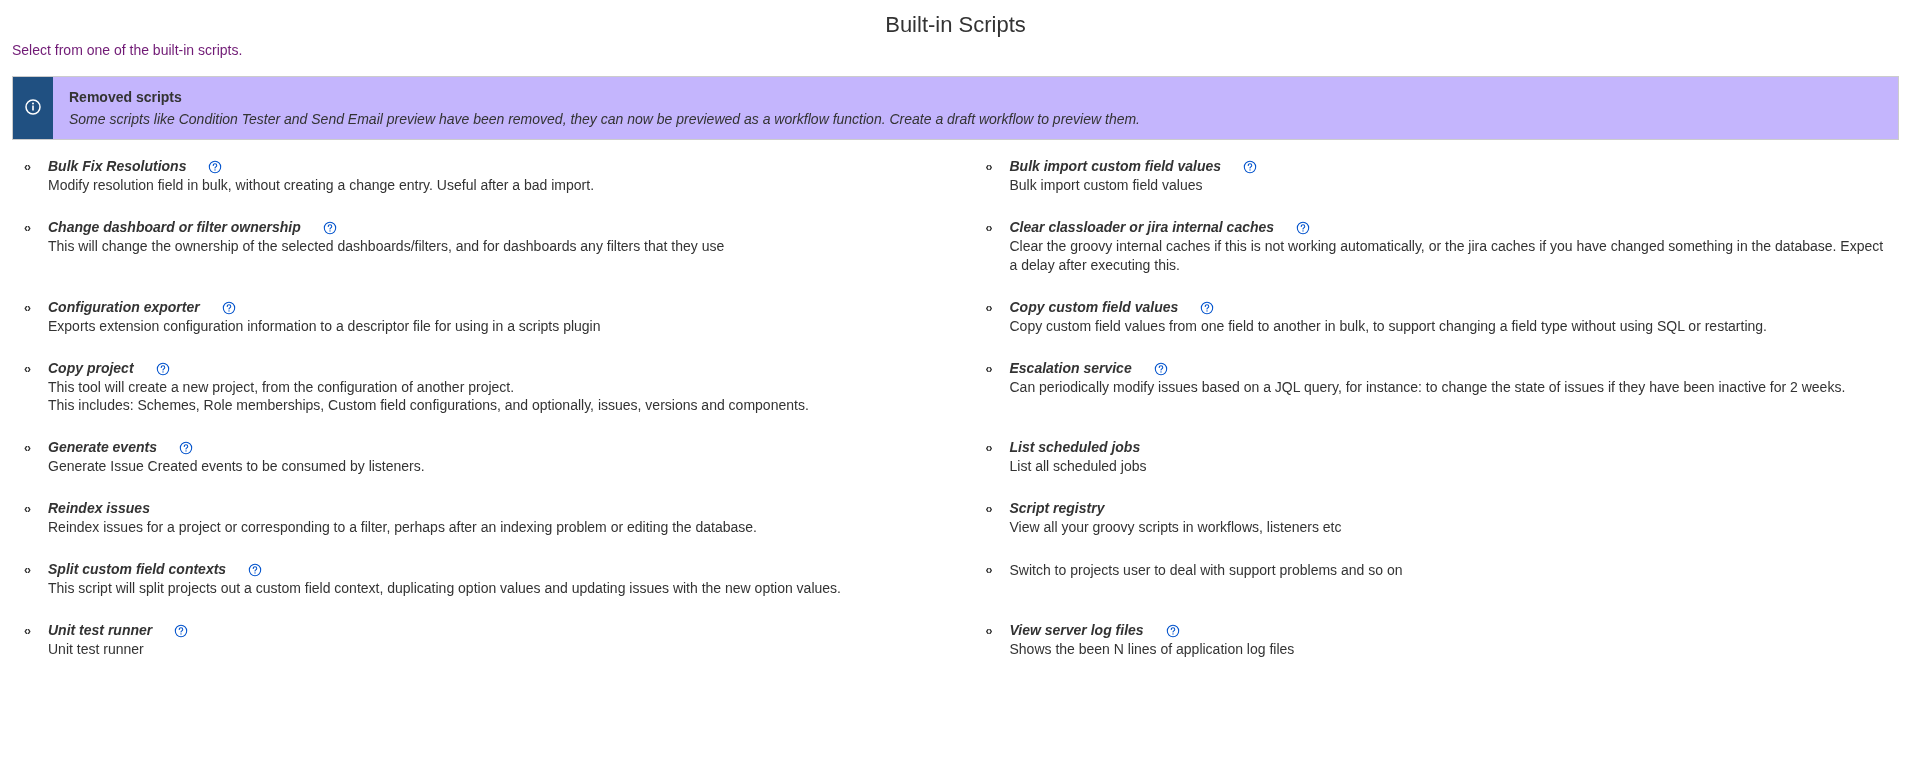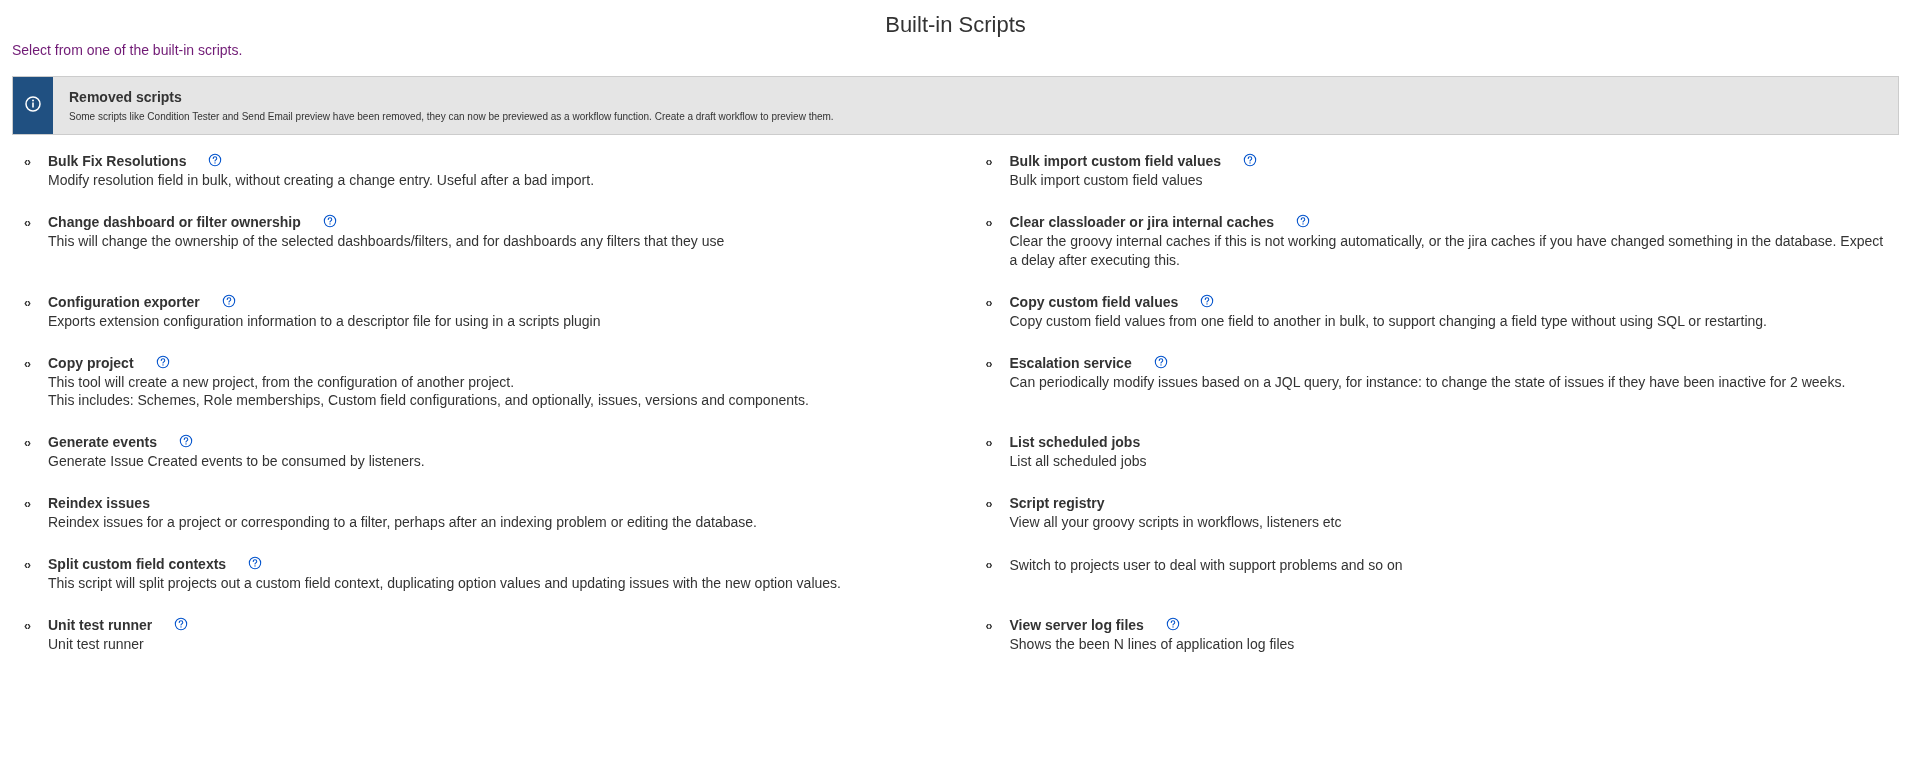--- a/index.html
+++ b/index.html
@@ -18,42 +18,43 @@
     text-align: center;
   }
   .page-subtitle {
     font-size: 14px;
     color: #701a75;
     margin-bottom: 18px;
   }
   .info-panel {
     display: flex;
     border: 1px solid #ccc;
-    background: #e5e5e5;
+    background: #c4b5fd;
     margin-bottom: 18px;
   }
   .info-panel-bar {
     width: 40px;
     background: #205081;
     display: flex;
     align-items: center;
     justify-content: center;
     flex-shrink: 0;
   }
   .info-panel-bar svg { width: 16px; height: 16px; }
   .info-panel-body {
     padding: 12px 16px;
   }
   .info-panel-title {
     font-weight: 700;
     font-size: 14px;
     margin-bottom: 6px;
   }
   .info-panel-text {
-    font-size: 10px;
+    font-size: 14px;
+    font-style: italic;
   }
   .scripts-grid {
     display: grid;
     grid-template-columns: 1fr 1fr;
     column-gap: 60px;
     row-gap: 24px;
     padding: 0 12px;
   }
   .script-item {
     display: flex;
@@ -67,23 +68,24 @@
     margin-top: 2px;
     font-size: 12px;
     font-weight: 700;
     color: #333;
     letter-spacing: -1px;
     user-select: none;
   }
   .script-body { flex: 1; }
   .script-title-row {
     display: flex;
-    align-items: flex-start;
+    align-items: flex-end;
     gap: 22px;
     margin-bottom: 2px;
+    font-style: italic;
   }
   .script-title {
     font-weight: 700;
     font-size: 14px;
     color: #333;
   }
   .help-icon {
     width: 14px;
     height: 14px;
     display: inline-flex;

